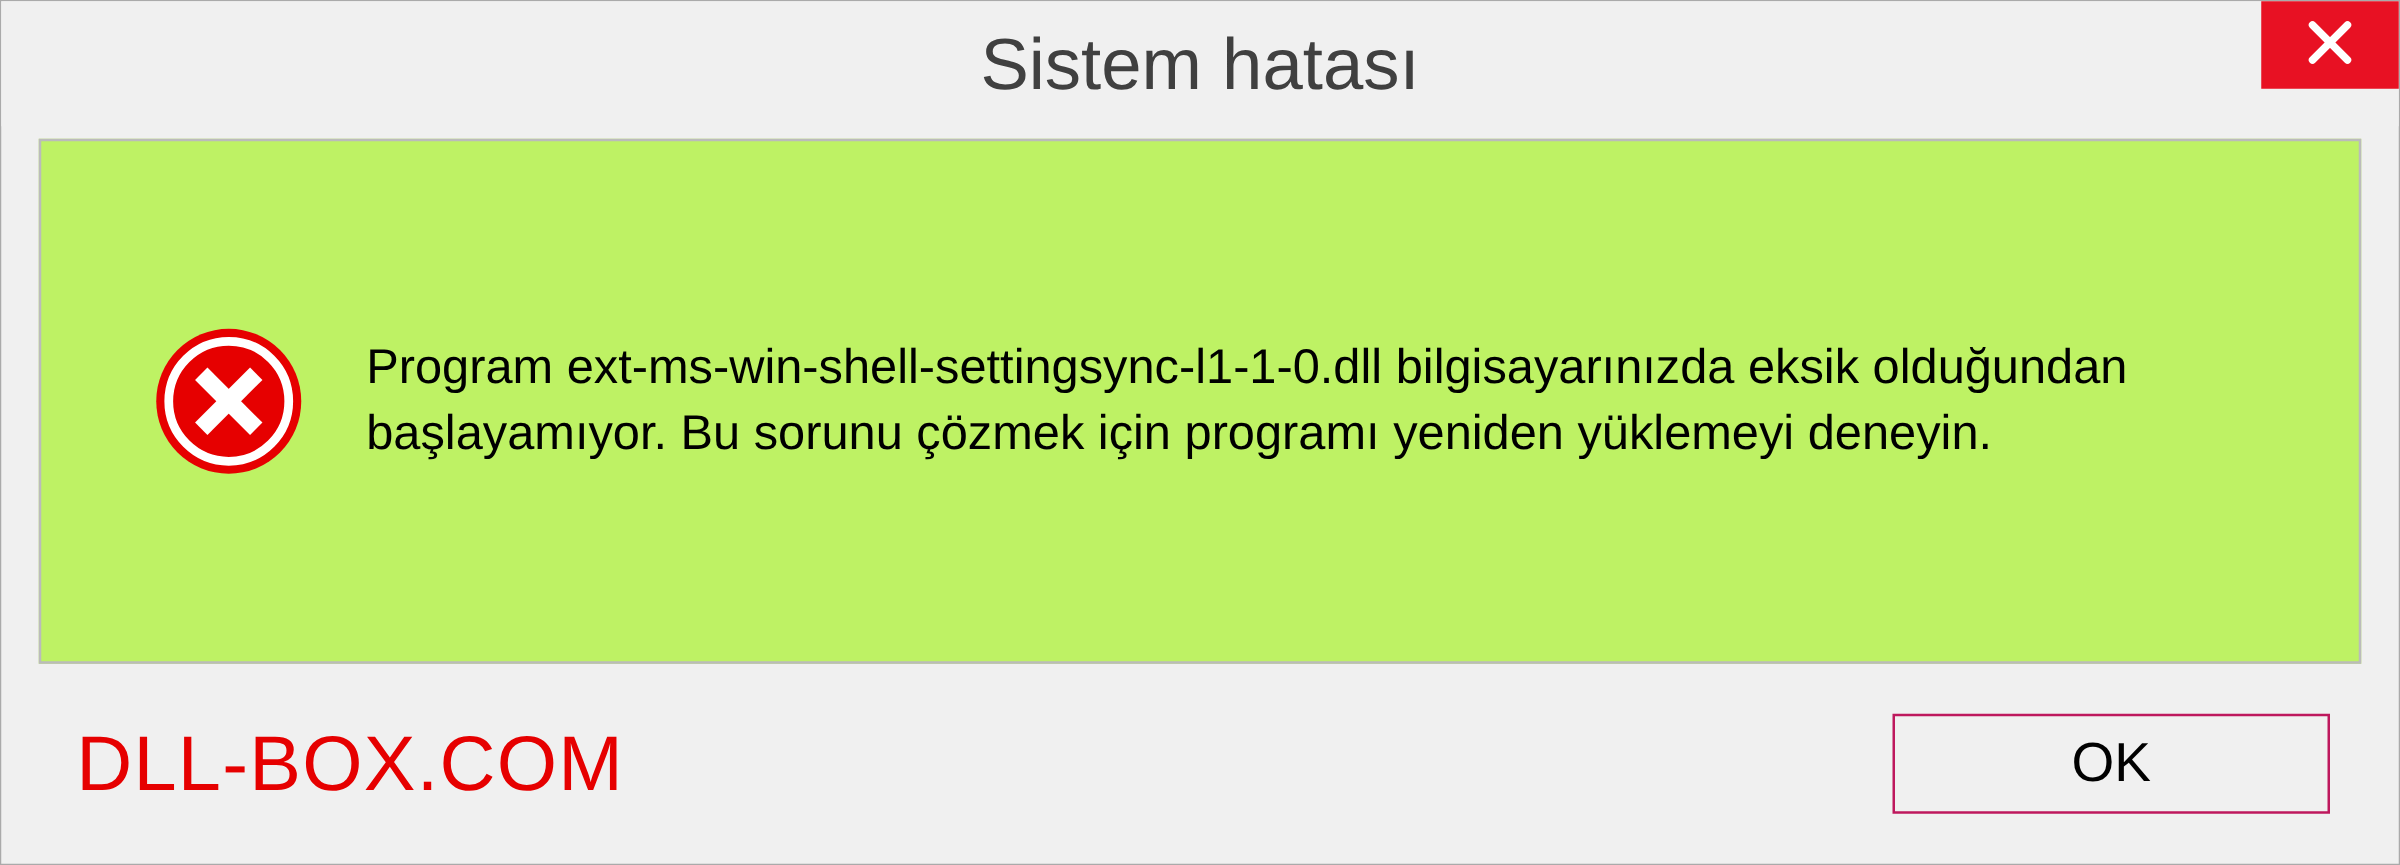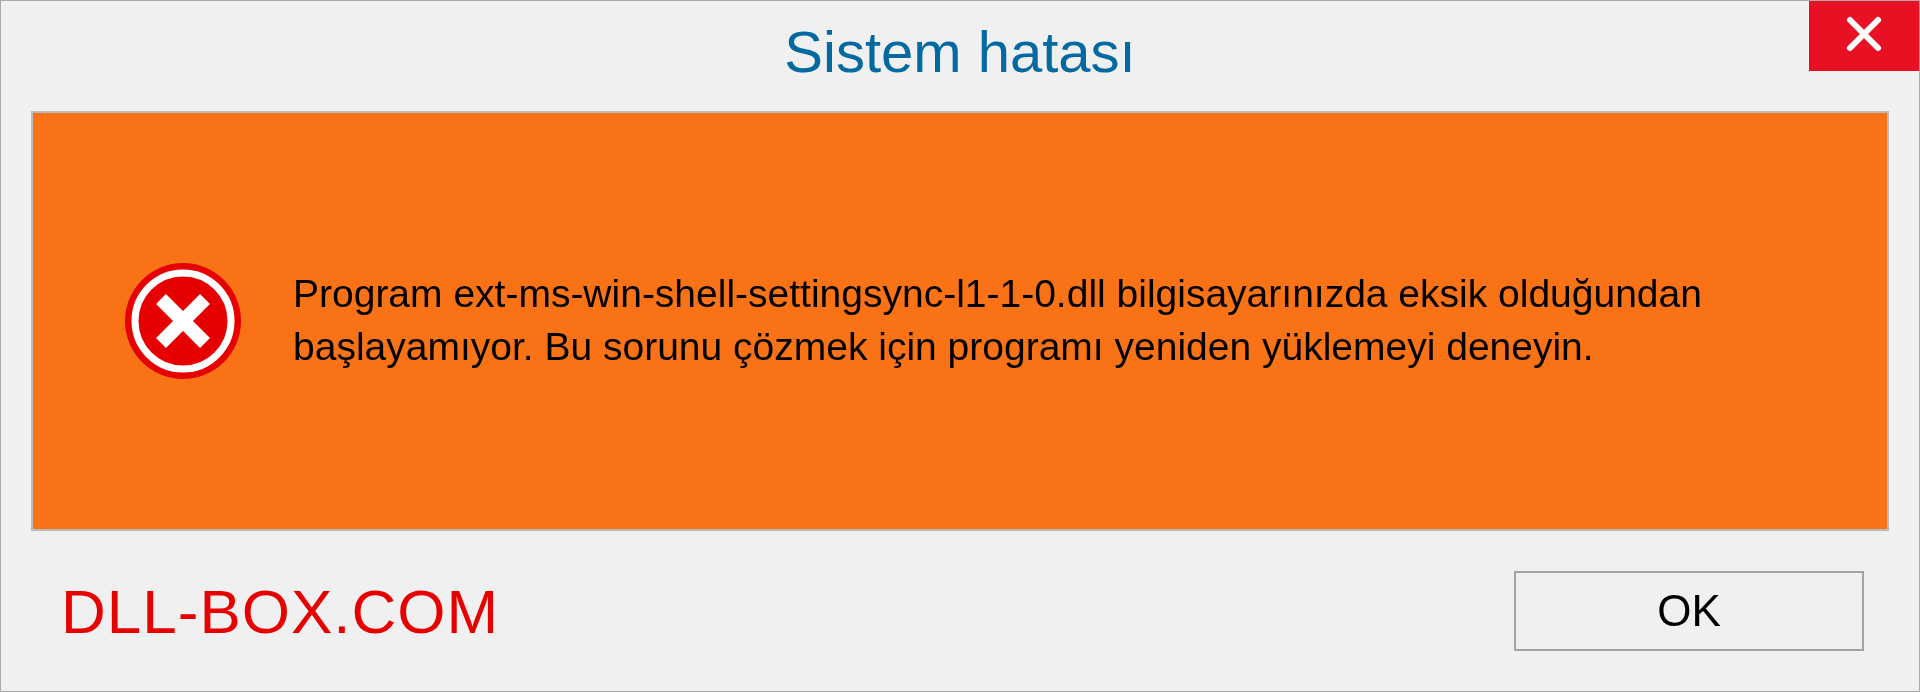--- a/index.html
+++ b/index.html
@@ -26,21 +26,21 @@
     .title-bar {
       height: 100px;
       display: flex;
       align-items: center;
       justify-content: center;
       position: relative;
       background: #f0f0f0;
     }
     .title-text {
       font-size: 58px;
-      color: #0369a1;
+      color: #404040;
       font-weight: 400;
     }
     .close-button {
       position: absolute;
       top: 0;
       right: 0;
       width: 110px;
       height: 70px;
       background: #e81123;
       display: flex;
@@ -52,21 +52,21 @@
       width: 40px;
       height: 40px;
     }
     .content-panel {
       margin: 10px 30px 20px 30px;
       border: 2px solid #bbb;
       flex: 1;
       display: flex;
       align-items: center;
       padding: 50px 88px 50px 90px;
-      background: #f97316;
+      background: #bef264;
     }
     .error-icon {
       width: 120px;
       height: 120px;
       flex-shrink: 0;
       margin-right: 50px;
     }
     .error-icon svg {
       position: relative;
       z-index: 2;
@@ -87,21 +87,21 @@
     .watermark {
       font-size: 62px;
       font-weight: 400;
       color: #e60000;
       letter-spacing: 1px;
       font-family: Arial, Helvetica, sans-serif;
     }
     .ok-button {
       width: 350px;
       height: 80px;
-      border: 2px solid #a3a3a3;
+      border: 2px solid #be185d;
       background: #f0f0f0;
       font-size: 44px;
       color: #000;
       cursor: pointer;
       display: flex;
       align-items: center;
       justify-content: center;
       font-family: 'Segoe UI', Tahoma, Geneva, Verdana, sans-serif;
     }
   </style>

